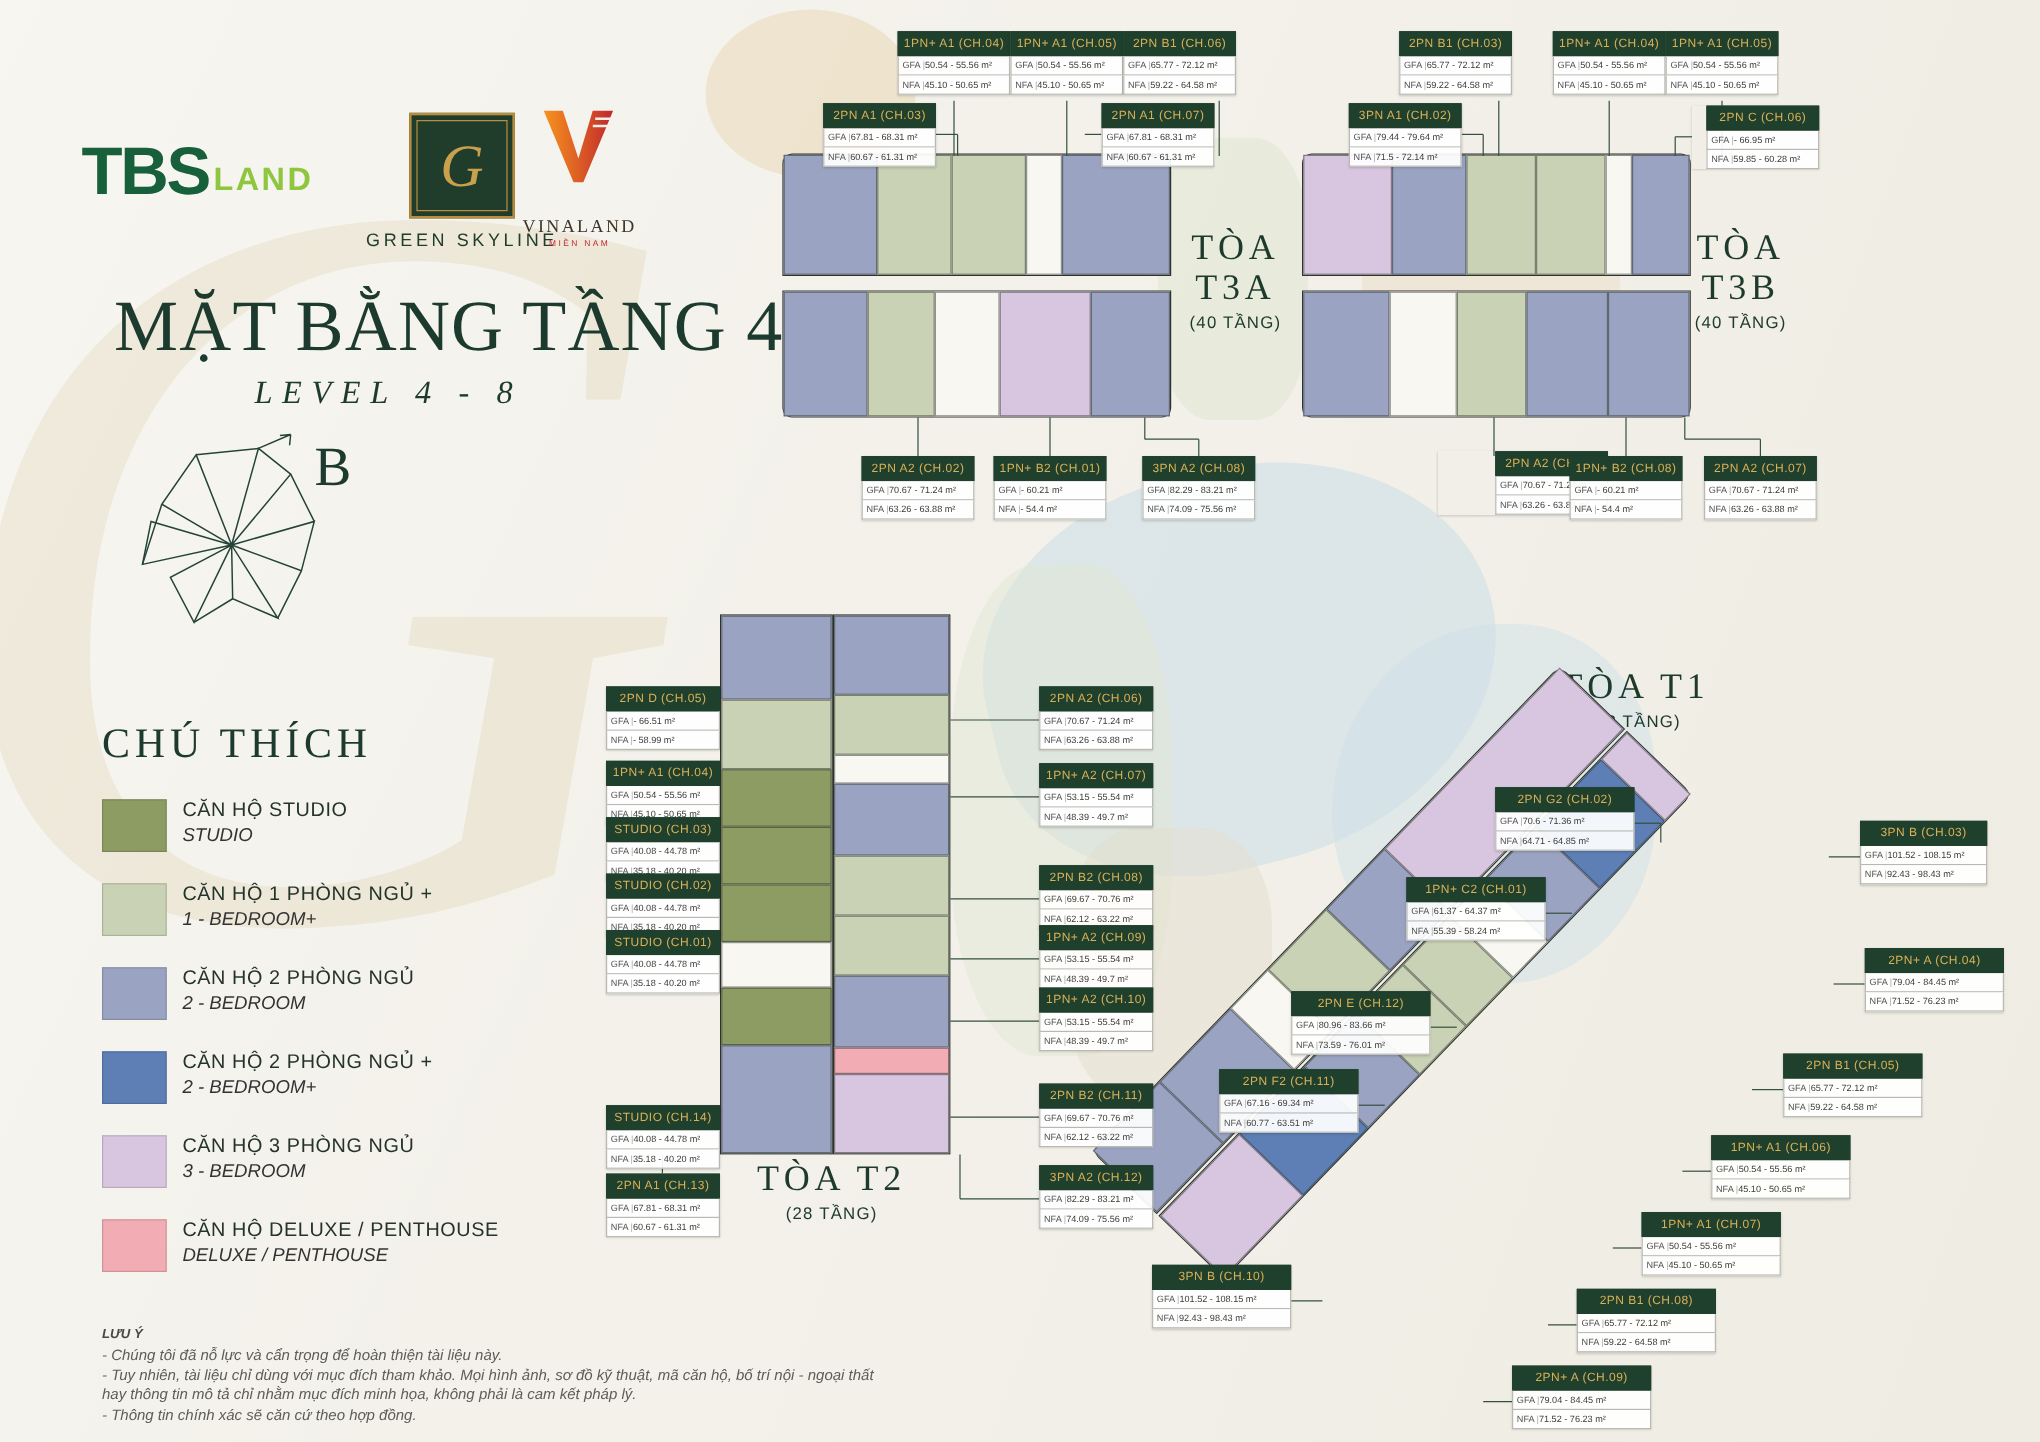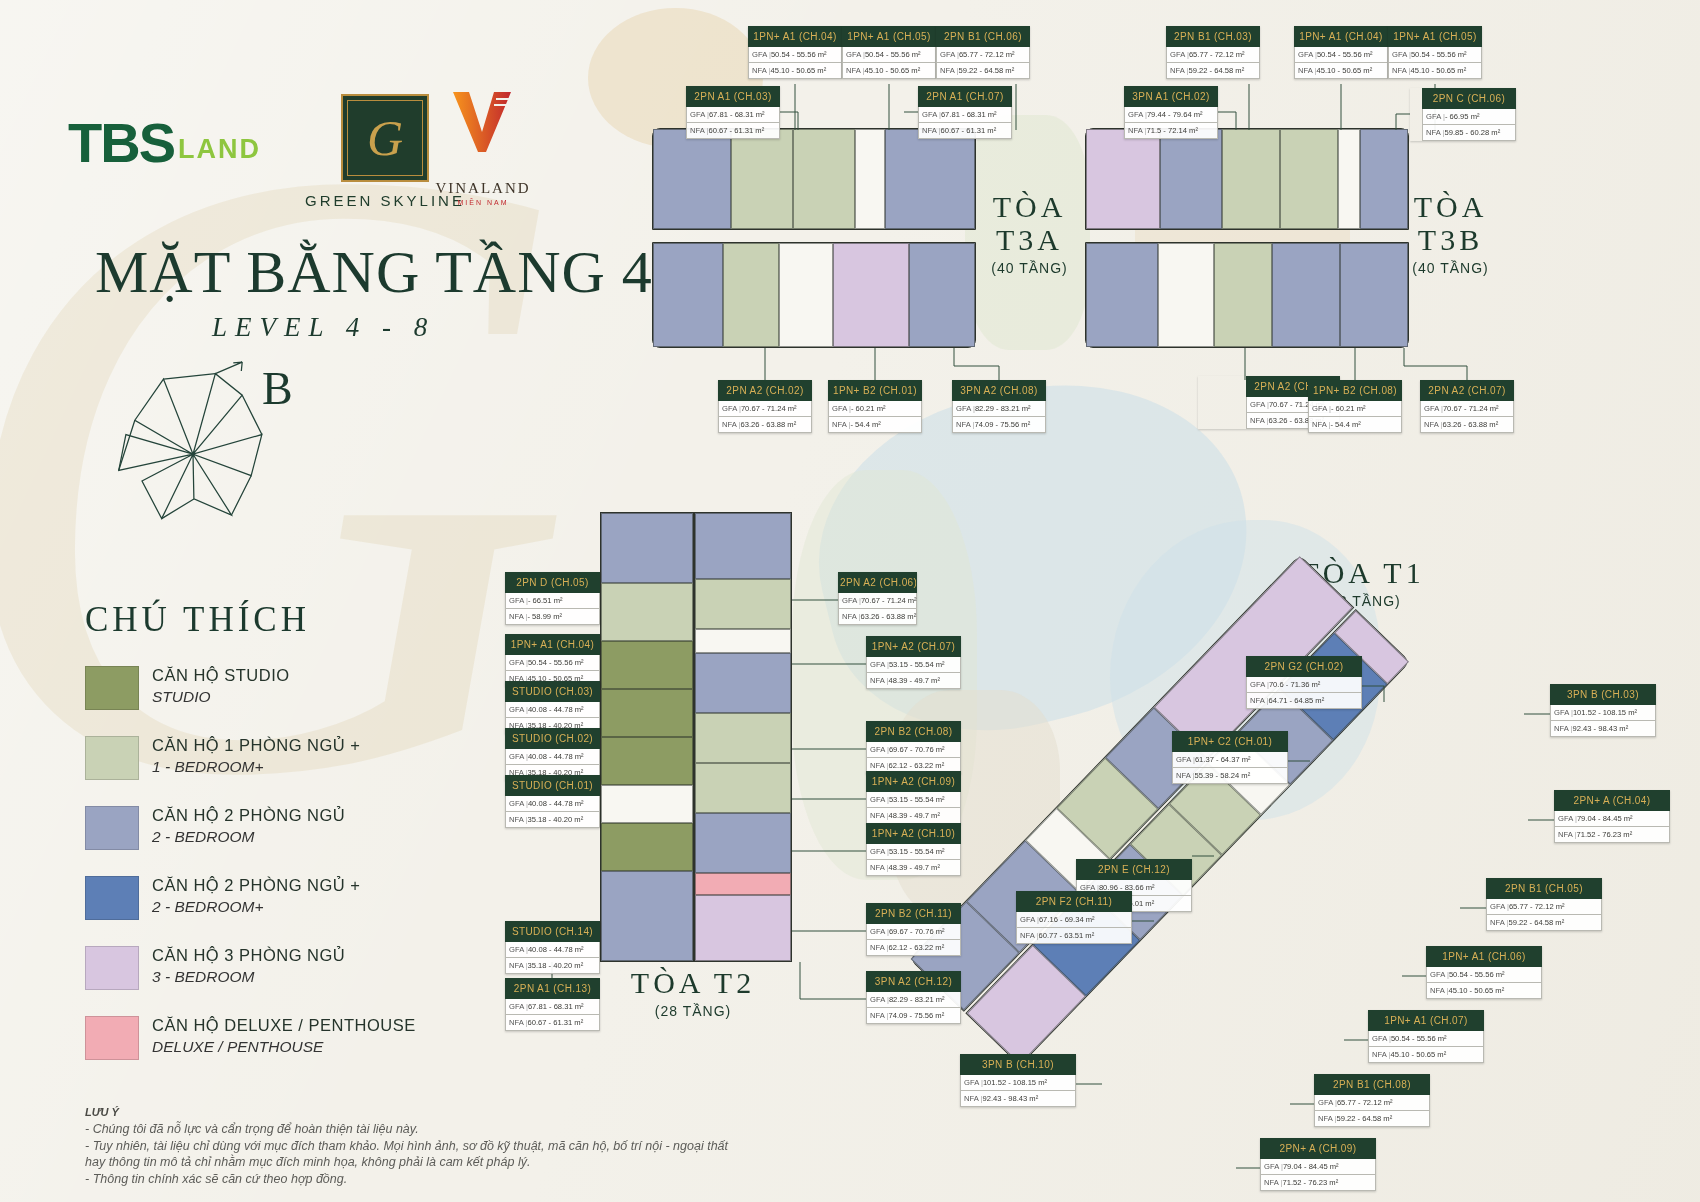--- a/index.html
+++ b/index.html
@@ -521,21 +521,21 @@
         <div class="bh">2PN A1 (CH.13)</div>
         <div class="br">
           <span class="bl">GFA</span>
           <span class="bv">67.81 - 68.31 m²</span>
         </div>
         <div class="br">
           <span class="bl">NFA</span>
           <span class="bv">60.67 - 61.31 m²</span>
         </div>
       </div>
-      <div class="badge" style="left: 838px; top: 572px; width: 79px;">
+      <div class="badge" style="left: 866px; top: 572px; width: 95px;">
         <div class="bh">2PN A2 (CH.06)</div>
         <div class="br">
           <span class="bl">GFA</span>
           <span class="bv">70.67 - 71.24 m²</span>
         </div>
         <div class="br">
           <span class="bl">NFA</span>
           <span class="bv">63.26 - 63.88 m²</span>
         </div>
       </div>
@@ -620,21 +620,21 @@
         <div class="bh">1PN+ C2 (CH.01)</div>
         <div class="br">
           <span class="bl">GFA</span>
           <span class="bv">61.37 - 64.37 m²</span>
         </div>
         <div class="br">
           <span class="bl">NFA</span>
           <span class="bv">55.39 - 58.24 m²</span>
         </div>
       </div>
-      <div class="badge" style="left: 1076px; top: 826px; width: 116px; margin-top: 33px;">
+      <div class="badge" style="left: 1076px; top: 826px; width: 116px;">
         <div class="bh">2PN E (CH.12)</div>
         <div class="br">
           <span class="bl">GFA</span>
           <span class="bv">80.96 - 83.66 m²</span>
         </div>
         <div class="br">
           <span class="bl">NFA</span>
           <span class="bv">73.59 - 76.01 m²</span>
         </div>
       </div>

